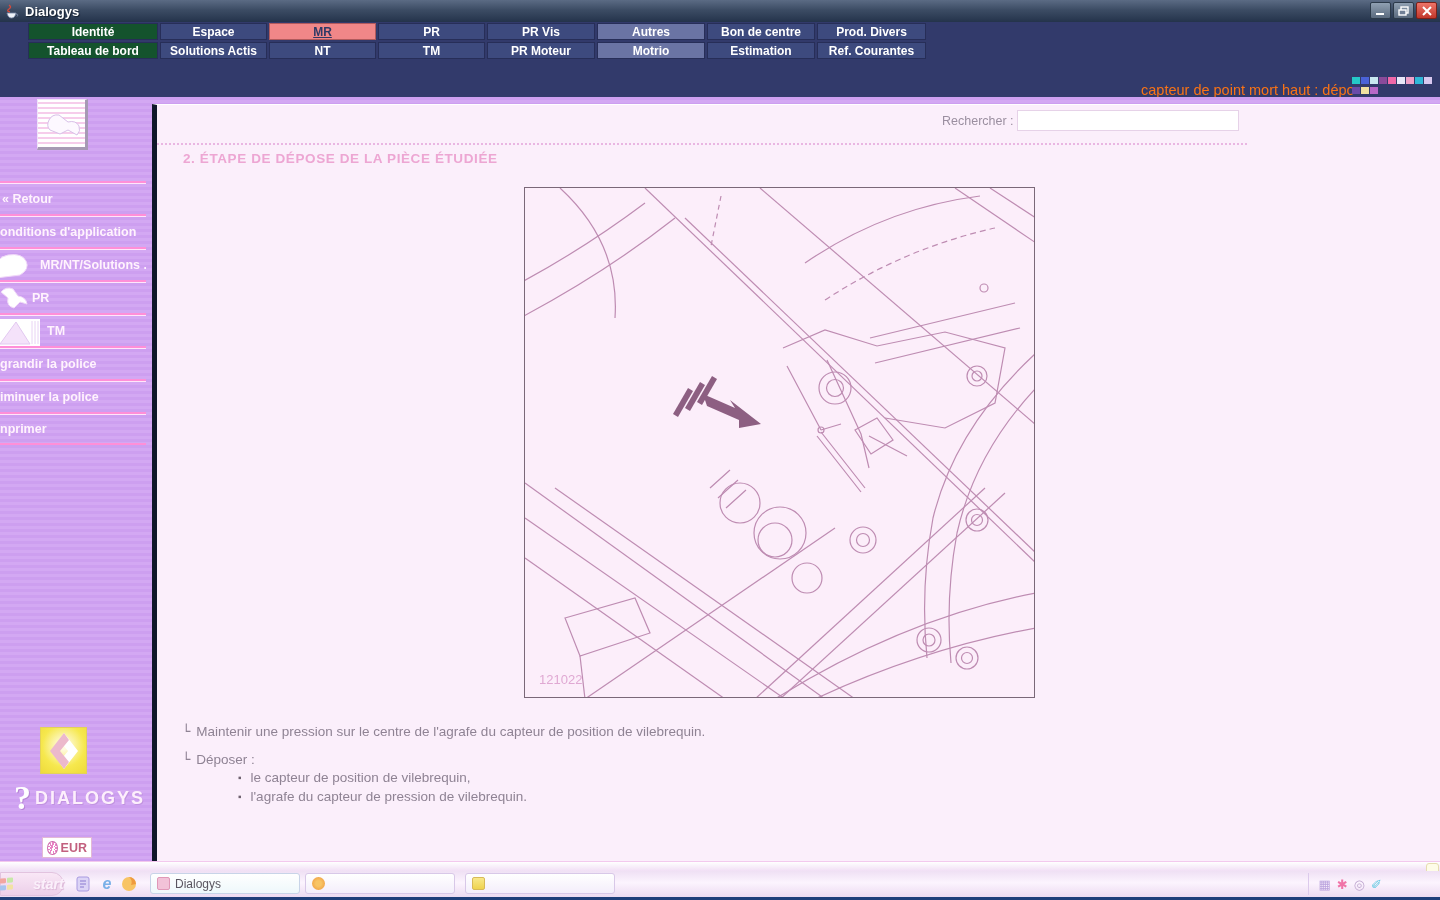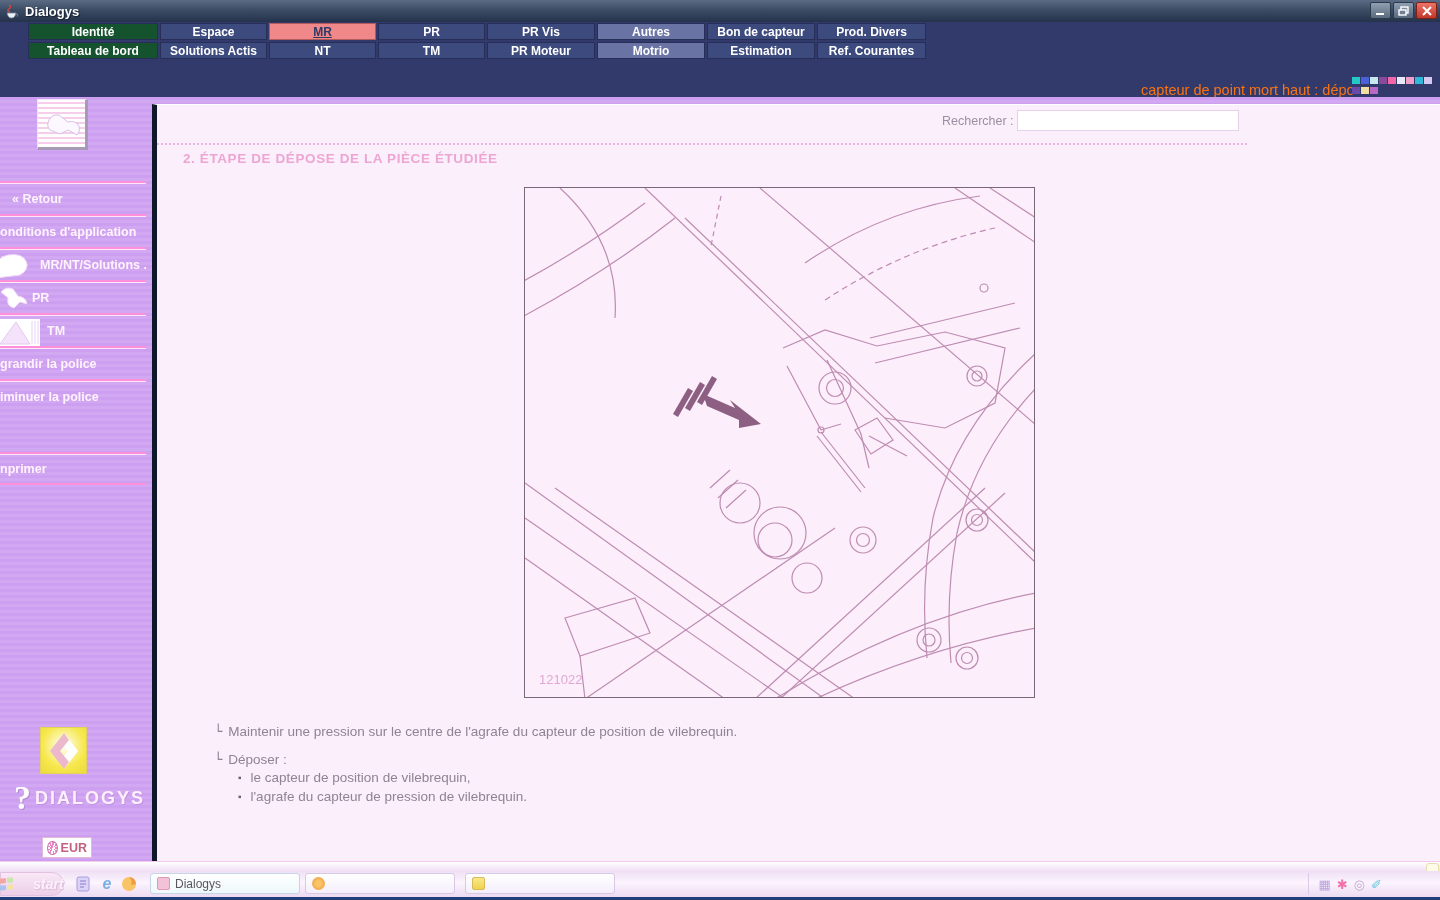--- a/index.html
+++ b/index.html
@@ -57,23 +57,23 @@
   .tool-box {
     position:absolute; left:37px; top:2px; width:51px; height:51px;
     background:repeating-linear-gradient(0deg,#ffffff 0 3px,#f6cdeb 3px 5px);
     border:1px solid #efe2f8; border-right:3px solid #a79ab4; border-bottom:3px solid #a79ab4;
   }
   .side-list { position:absolute; left:0; top:84px; width:146px; }
   .side-item {
     position:relative; height:33px; display:flex; align-items:center;
     border-top:2px solid #ff8fd8; box-shadow:inset 0 1px 0 #ffe6fb;
     color:#fff3fd; font-weight:bold; font-size:12.5px; cursor:pointer;
-    padding-left:12px; white-space:nowrap;
-  }
-  .side-list .side-item:last-child { border-bottom:2px solid #ff8fd8;margin-top:40px; }
+    padding-left:2px; white-space:nowrap;
+  }
+  .side-list .side-item:last-child { border-bottom:2px solid #ff8fd8; }
   .side-ico { position:absolute; top:2px; }
 
   .renault-box {
     position:absolute; left:40px; top:630px; width:47px; height:47px;
     background:radial-gradient(circle at 50% 40%, #fffbe0 10%, #f6e84e 60%, #eeda3a 100%);
     border:1px solid #e3d159; display:flex; align-items:center; justify-content:center;
   }
   .brand-row { position:absolute; left:14px; top:686px; display:flex; align-items:center; gap:4px; }
   .qmark { color:#fff; font-family:"Liberation Serif", serif; font-weight:bold; font-size:34px; line-height:30px; text-shadow:1px 1px 0 #b685d6; }
   .brand-name { color:#fdeffc; font-size:18px; font-weight:bold; letter-spacing:2px; text-shadow:1px 1px 0 #c193e0; }
@@ -104,21 +104,21 @@
   }
   .dotline { position:absolute; left:0px; top:38px; width:1090px; border-top:2px dotted #e9b6e2; }
   .panel-heading {
     position:absolute; left:26px; top:46px; color:#eda6d3; font-weight:bold;
     font-size:13.5px; letter-spacing:0.6px;
   }
   .figure-box {
     position:absolute; left:367px; top:82px; width:511px; height:511px;
     background:#fceefa; border:1px solid #7a6878;
   }
-  .instr { position:absolute; color:#8f8394; font-size:13.5px; white-space:nowrap;margin-left:32px; }
+  .instr { position:absolute; color:#8f8394; font-size:13.5px; white-space:nowrap; }
   .corner-glyph { color:#8f8394; margin-right:6px; font-family:"DejaVu Sans", sans-serif; }
   .bullet-line { position:absolute; color:#8f8394; font-size:13.5px; white-space:nowrap; }
   .sq-bullet { color:#6f6270; font-size:10px; margin-right:9px; vertical-align:1px; }
 
   
   .win-bottom { position:absolute; left:0; top:861px; width:1440px; height:10px;
     background:linear-gradient(180deg,#ffffff,#f1dff5); border-top:1px solid #f3c9ee; }
   .desk-chip { position:absolute; left:1426px; top:863px; width:13px; height:19px;
     background:#fefce8; border:1px solid #e6ddb0; border-radius:3px; }
   .taskbar { position:absolute; left:0; top:871px; width:1440px; height:26px;
@@ -182,21 +182,21 @@
   </div>
 
   <div class="navbar">
     <div class="tabs">
       <div class="tab light">Identité</div>
       <div class="tab dark">Espace</div>
       <div class="tab active">MR</div>
       <div class="tab dark">PR</div>
       <div class="tab dark">PR Vis</div>
       <div class="tab medium">Autres</div>
-      <div class="tab dark">Bon de capteur</div>
+      <div class="tab dark">Bon de centre</div>
       <div class="tab dark">Prod. Divers</div>
       <div class="tab light">Tableau de bord</div>
       <div class="tab dark">Solutions Actis</div>
       <div class="tab dark">NT</div>
       <div class="tab dark">TM</div>
       <div class="tab dark">PR Moteur</div>
       <div class="tab medium">Motrio</div>
       <div class="tab dark">Estimation</div>
       <div class="tab dark">Ref. Courantes</div>
     </div>

